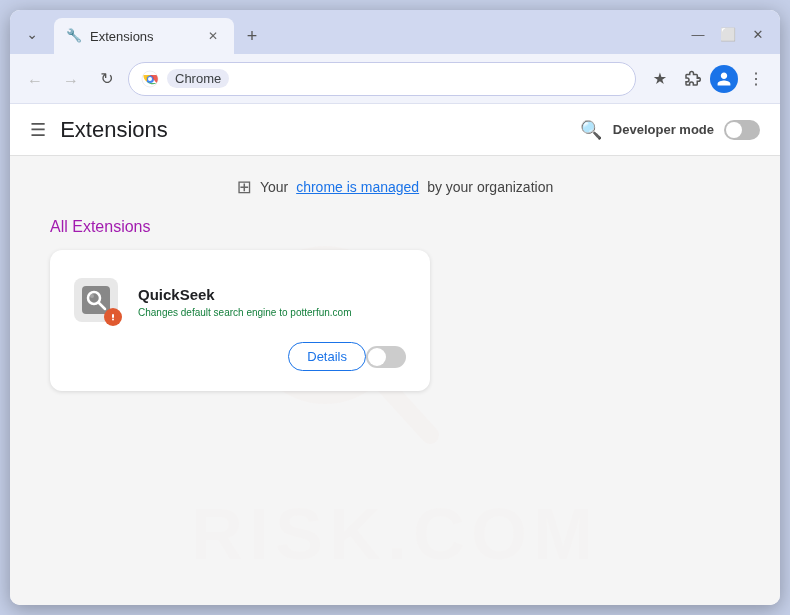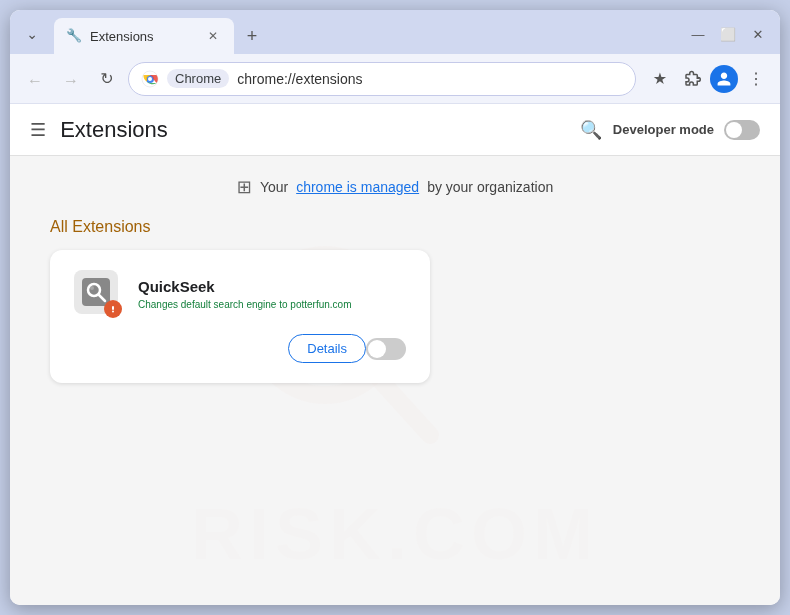--- a/index.html
+++ b/index.html
@@ -351,37 +351,38 @@
 
     .managed-link {
       color: #1a73e8;
       text-decoration: underline;
       cursor: pointer;
     }
 
     .section-title {
       font-size: 16px;
       font-weight: 500;
-      color: #a16207;
+      color: #a21caf;
       margin-bottom: 14px;
     }
 
     .extension-card {
       background: #fff;
       border-radius: 12px;
       padding: 20px 24px;
       max-width: 380px;
       box-shadow: 0 1px 4px rgba(0,0,0,0.12);
     }
 
     .ext-header {
       display: flex;
       align-items: center;
       gap: 16px;
       margin-bottom: 8px;
+      margin-top: 8px;
     }
 
     .ext-icon-wrap {
       width: 48px;
       height: 48px;
       flex-shrink: 0;
       position: relative;
     }
 
     .ext-icon-bg {
@@ -504,21 +505,20 @@
       <svg class="chrome-circle" viewBox="0 0 18 18" xmlns="http://www.w3.org/2000/svg">
         <circle cx="9" cy="9" r="8" fill="#fff" stroke="#ddd" stroke-width="0.5"></circle>
         <circle cx="9" cy="9" r="4" fill="#4285f4"></circle>
         <path d="M9 5 L15.5 5 A7 7 0 0 1 15.5 13z" fill="#ea4335" opacity="0.85"></path>
         <path d="M9 5 L2.5 5 A7 7 0 0 0 5.7 11.5z" fill="#fbbc05" opacity="0.85"></path>
         <path d="M9 13 L5.7 11.5 A7 7 0 0 0 15.5 13z" fill="#34a853" opacity="0.85"></path>
         <circle cx="9" cy="9" r="3" fill="#4285f4"></circle>
         <circle cx="9" cy="9" r="2" fill="#fff"></circle>
       </svg>
       <span class="address-chip">Chrome</span>
-      <span class="address-text">chrome://extensions</span>
     </div>
 
     <div class="address-right-icons">
       <button class="icon-btn">★</button>
       <button class="icon-btn">
         <svg width="18" height="18" viewBox="0 0 24 24" fill="none" stroke="#555" stroke-width="2">
           <path d="M20.5 11H19V7a1 1 0 00-1-1h-4V4.5a2.5 2.5 0 00-5 0V6H5a1 1 0 00-1 1v3.8h1.5a2.5 2.5 0 010 5H4V19a1 1 0 001 1h3.8v-1.5a2.5 2.5 0 015 0V20H18a1 1 0 001-1v-4h1.5a2.5 2.5 0 000-5z"></path>
         </svg>
       </button>
       <button class="avatar-btn">

